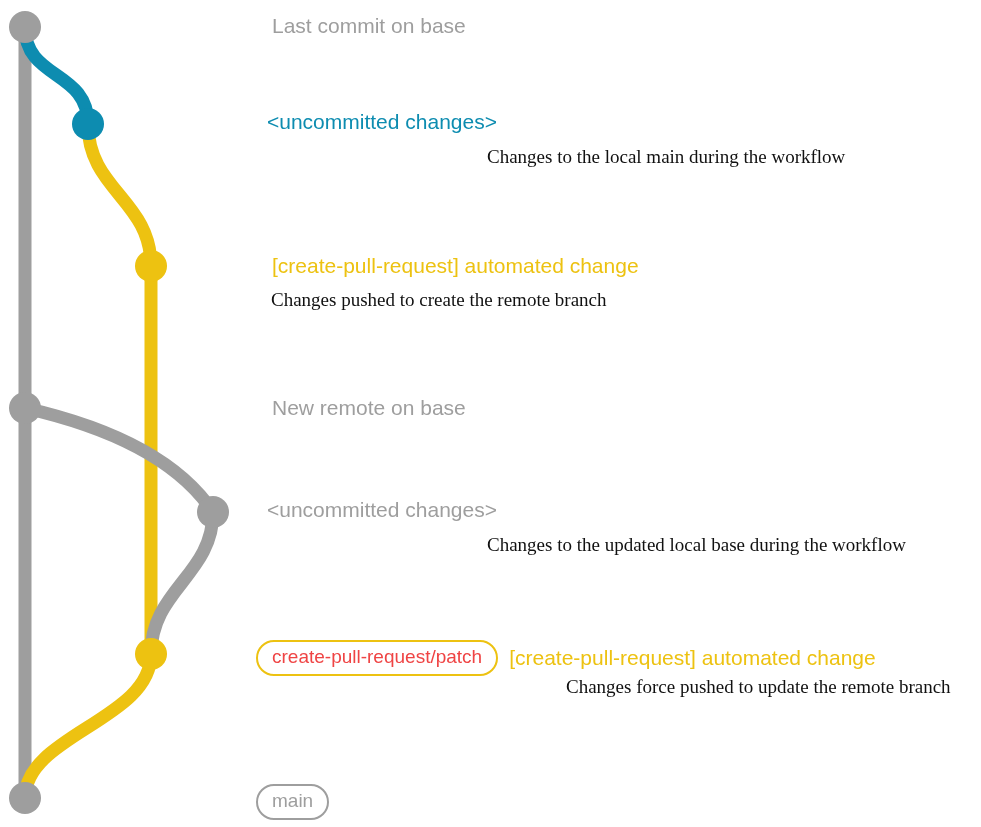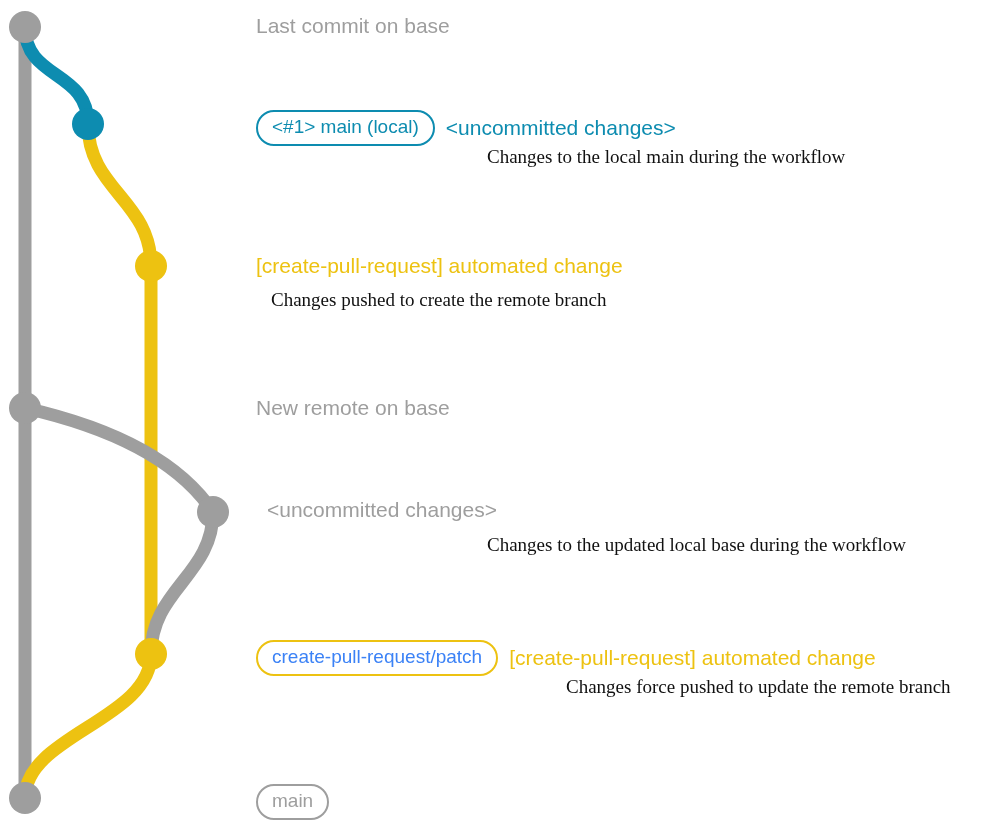--- a/index.html
+++ b/index.html
@@ -39,33 +39,33 @@
     border-radius: 18px;
     padding: 5px 14px 6px 14px;
     font-size: 19px;
     font-family: "Liberation Sans", sans-serif;
     color: #9e9e9e;
     background: #ffffff;
     line-height: 1.1;
     box-sizing: border-box;
   }
   .badge.blue  { border-color: #0d8cb0; color: #0d8cb0; }
-  .badge.yellow{ border-color: #edc211; color: #3b82f6; }
+  .badge.yellow{ border-color: #edc211; color: #ef4444; }
   .badge.gray  { border-color: #9e9e9e; color: #9e9e9e; }
 
   .subject {
     font-size: 21px;
     font-family: "Liberation Sans", sans-serif;
     line-height: 1.1;
     margin-left: 11px;
   }
   .subject.blue   { color: #0d8cb0; }
   .subject.yellow { color: #edc211; }
   .subject.gray   { color: #9e9e9e; }
-  .subject.nogap  { margin-left: 0; }
+  .subject.nogap  { margin-left: 16px; }
 
   .note {
     position: absolute;
     font-family: "Liberation Serif", serif;
     font-size: 19px;
     color: #111111;
     white-space: nowrap;
   }
 </style>
 </head>
@@ -95,21 +95,20 @@
   <circle cx="213" cy="512" r="16" fill="#9e9e9e"></circle>
   <circle cx="151" cy="654" r="16" fill="#edc211"></circle>
   <circle cx="25" cy="798" r="16" fill="#9e9e9e"></circle>
 </svg>
 
 <div class="commit-row" style="left:256px; top:14px;">
   <span class="subject gray nogap">Last commit on base</span>
 </div>
 
 <div class="commit-row" style="left:256px; top:110px;">
-  <span class="badge blue">&lt;#1&gt; main (local)</span>
   <span class="subject blue">&lt;uncommitted changes&gt;</span>
 </div>
 <div class="note" style="left:487px; top:146px;">Changes to the local main during the workflow</div>
 
 <div class="commit-row" style="left:256px; top:254px;">
   <span class="subject yellow nogap">[create-pull-request] automated change</span>
 </div>
 <div class="note" style="left:271px; top:289px;">Changes pushed to create the remote branch</div>
 
 <div class="commit-row" style="left:256px; top:396px;">

